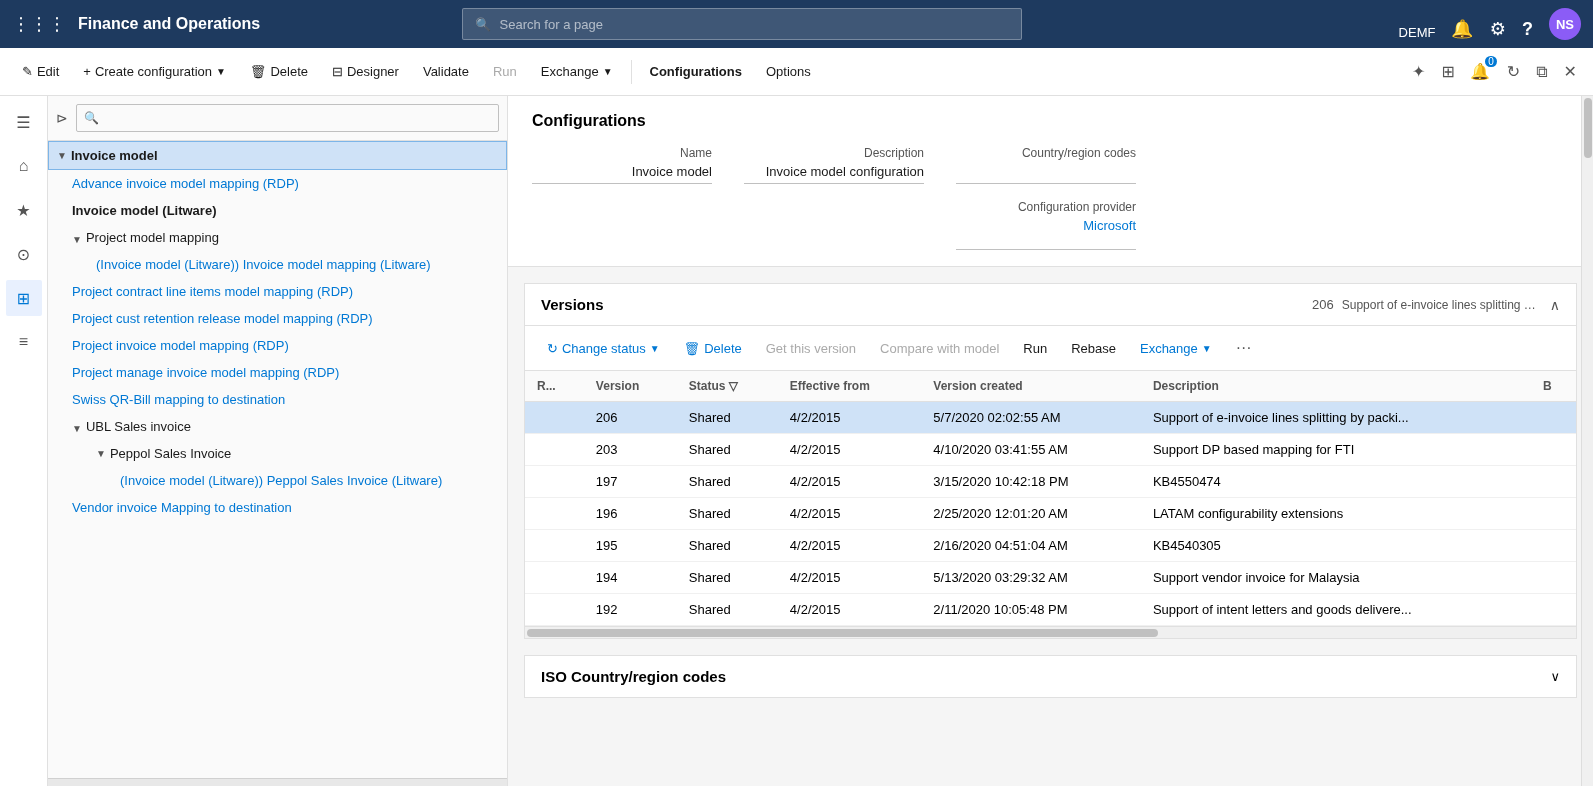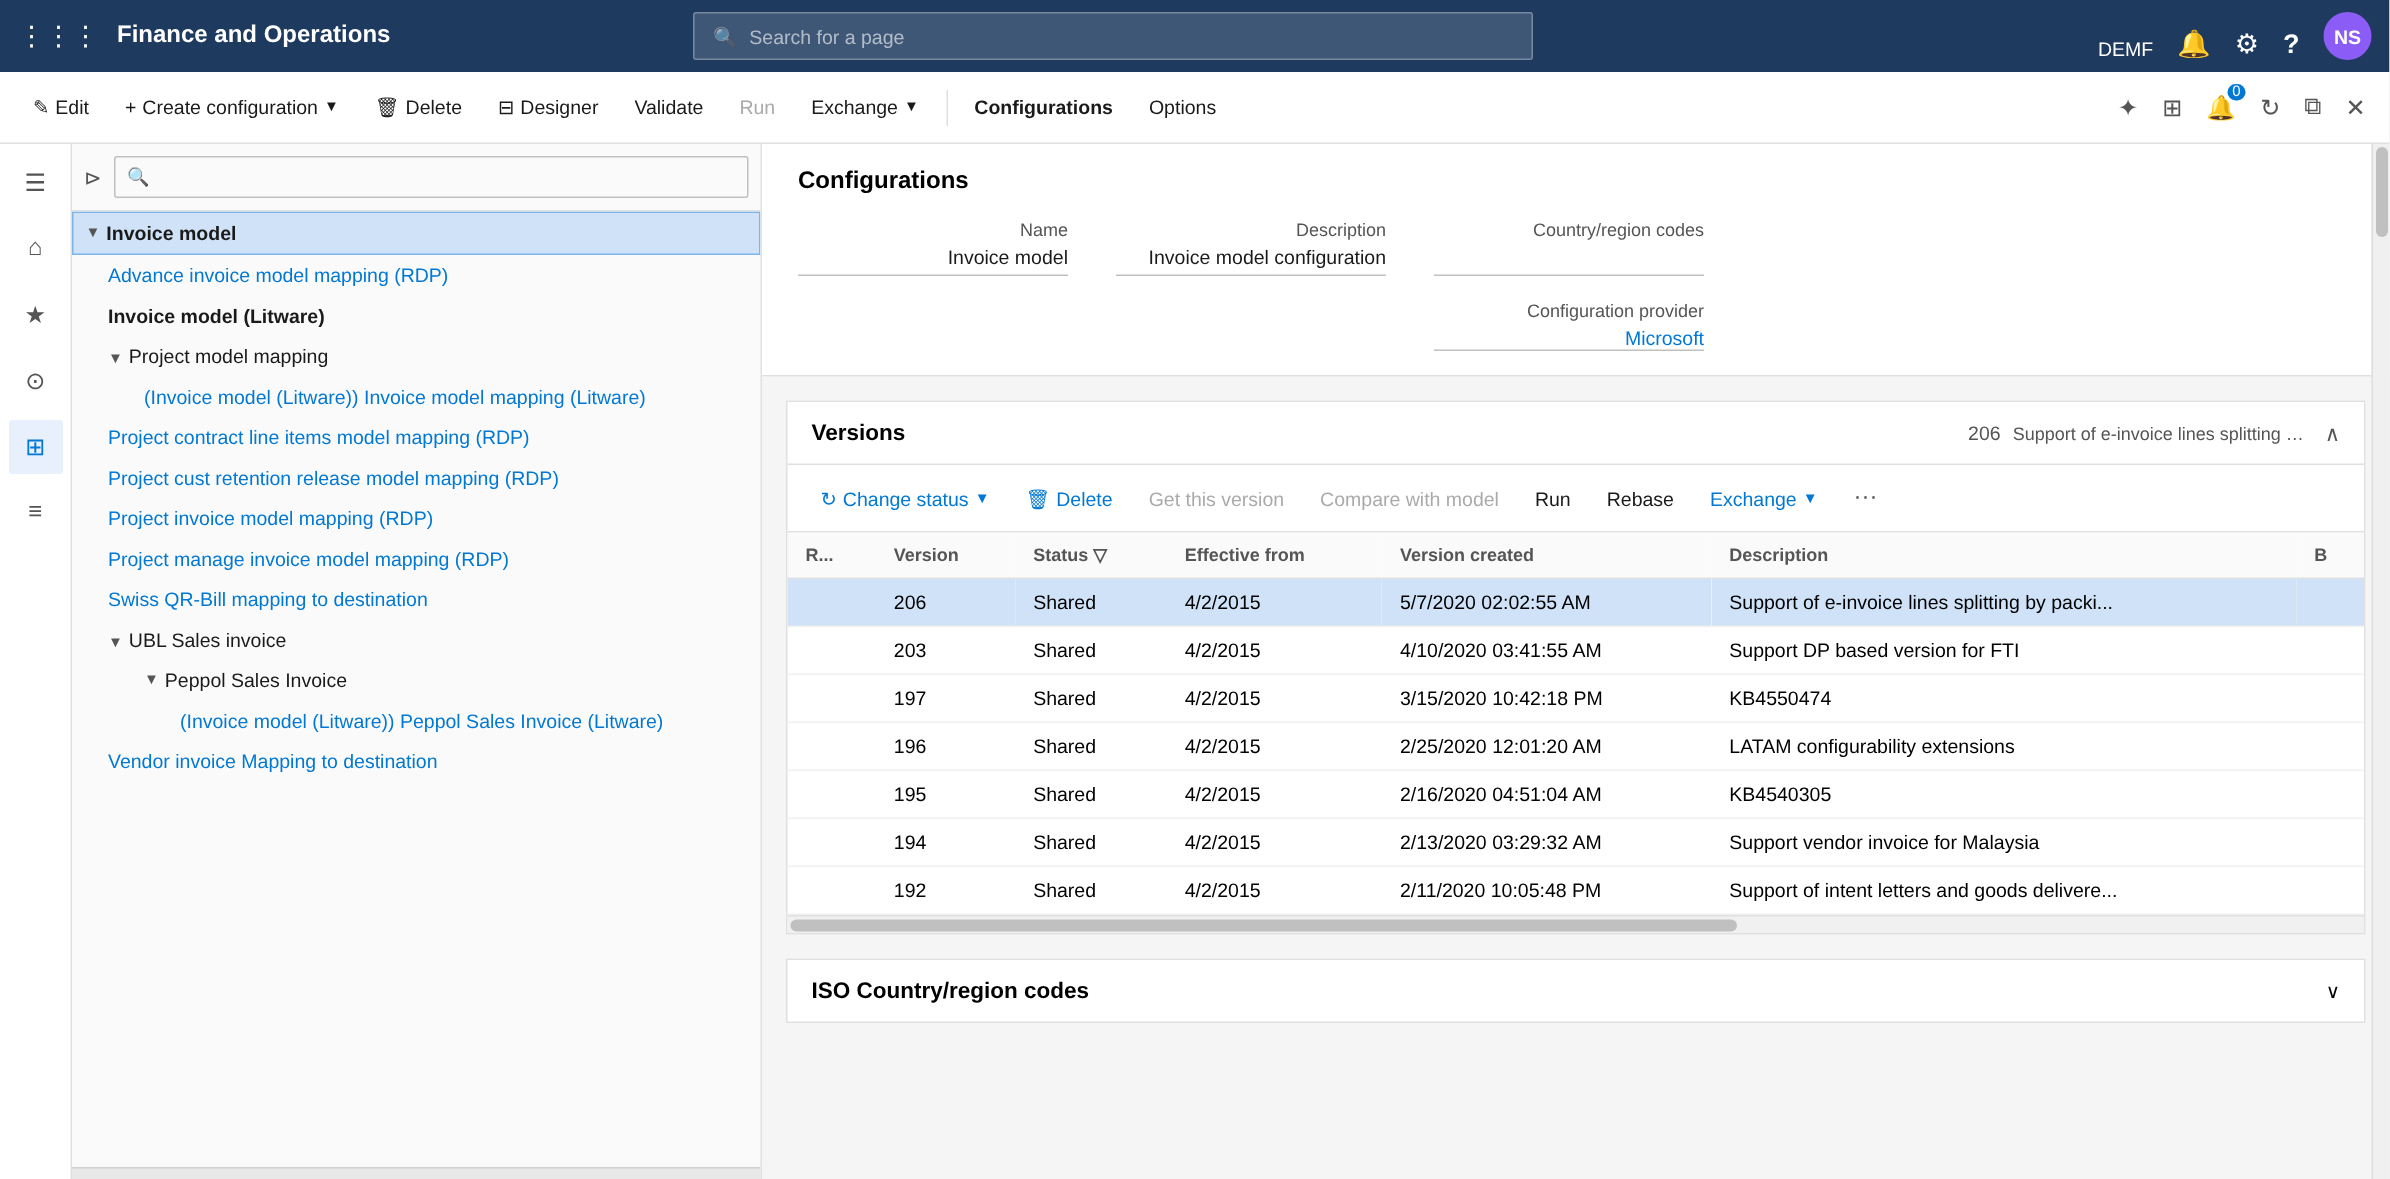--- a/index.html
+++ b/index.html
@@ -151,21 +151,21 @@
     .config-header {
       background: white;
       padding: 16px 24px;
       border-bottom: 1px solid #e0e0e0;
     }
     .config-header h2 { font-size: 16px; font-weight: 600; margin-bottom: 16px; }
     .config-fields { display: flex; gap: 32px; text-align: right; }
     .config-field { display: flex; flex-direction: column; gap: 4px; min-width: 180px; }
     .config-field label { font-size: 12px; color: #555; }
     .config-field-value { font-size: 13px; color: #1a1a1a; border-bottom: 1px solid #c0c0c0; padding-bottom: 4px; min-width: 180px; }
-    .config-provider { font-size: 13px; color: #0078d4; cursor: pointer; border-bottom: 1px solid #c0c0c0; padding-bottom: 0; }
+    .config-provider { font-size: 13px; color: #0078d4; cursor: pointer; border-bottom: 1px solid #c0c0c0; padding-bottom: 16px; }
 
     
     .versions-section {
       background: white;
       margin: 16px;
       border: 1px solid #e0e0e0;
     }
     .versions-header {
       display: flex; align-items: center; justify-content: space-between;
       padding: 12px 16px;
@@ -449,21 +449,21 @@
                 <td>5/7/2020 02:02:55 AM</td>
                 <td class="desc-cell">Support of e-invoice lines splitting by packi...</td>
                 <td></td>
               </tr>
               <tr>
                 <td></td>
                 <td>203</td>
                 <td>Shared</td>
                 <td>4/2/2015</td>
                 <td>4/10/2020 03:41:55 AM</td>
-                <td class="desc-cell">Support DP based version for FTI</td>
+                <td class="desc-cell">Support DP based mapping for FTI</td>
                 <td></td>
               </tr>
               <tr>
                 <td></td>
                 <td>197</td>
                 <td>Shared</td>
                 <td>4/2/2015</td>
                 <td>3/15/2020 10:42:18 PM</td>
                 <td class="desc-cell">KB4550474</td>
                 <td></td>
@@ -484,21 +484,21 @@
                 <td>4/2/2015</td>
                 <td>2/16/2020 04:51:04 AM</td>
                 <td class="desc-cell">KB4540305</td>
                 <td></td>
               </tr>
               <tr>
                 <td></td>
                 <td>194</td>
                 <td>Shared</td>
                 <td>4/2/2015</td>
-                <td>2/13/2020 03:29:32 AM</td>
+                <td>5/13/2020 03:29:32 AM</td>
                 <td class="desc-cell">Support vendor invoice for Malaysia</td>
                 <td></td>
               </tr>
               <tr>
                 <td></td>
                 <td>192</td>
                 <td>Shared</td>
                 <td>4/2/2015</td>
                 <td>2/11/2020 10:05:48 PM</td>
                 <td class="desc-cell">Support of intent letters and goods delivere...</td>

